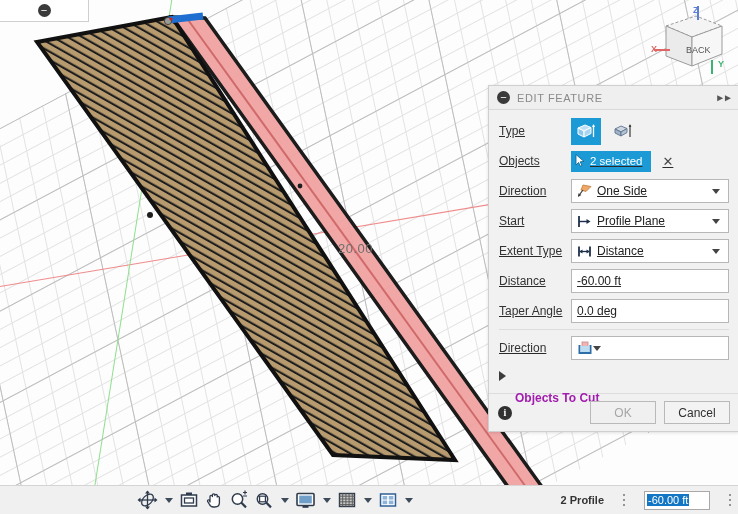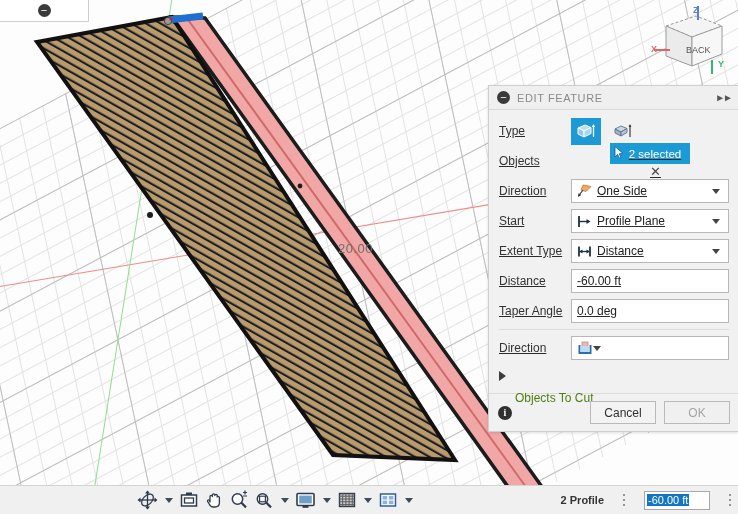--- a/index.html
+++ b/index.html
@@ -108,21 +108,21 @@
     border-right:4px solid transparent;border-top:5px solid #444;margin-right:4px;}
 
   .textfield{height:22px;background:#fff;border:1px solid #b7b7b7;display:flex;
     align-items:center;padding:0 5px;font-size:12px;color:#222;cursor:text;}
 
   .sep{height:1px;background:#dcdcdc;margin:3px 10px 3px 10px;}
 
   .expander{display:flex;align-items:center;height:26px;padding:0 10px;cursor:pointer;}
   .tri{width:0;height:0;border-top:5px solid transparent;border-bottom:5px solid transparent;
     border-left:7px solid #3c3c3c;margin-right:9px;}
-  .expander-label{font-size:12px;font-weight:normal;color:#4d7c0f;margin-top:43px;}
+  .expander-label{font-size:12px;font-weight:bold;color:#a21caf;margin-top:43px;}
 
   #dlg-footer{height:37px;border-top:1px solid #dcdcdc;background:#f1f1f1;
     display:flex;align-items:center;padding:0 9px;}
   .info-ic{width:14px;height:14px;border-radius:50%;background:#303030;color:#fff;
     font-size:10px;font-weight:bold;line-height:14px;text-align:center;cursor:pointer;
     font-family:"Liberation Serif",serif;}
   .btns{margin-left:auto;display:flex;gap:8px;}
   .btn{min-width:64px;height:21px;border:1px solid #b9b9b9;background:#f3f3f3;
     font-size:12px;display:flex;align-items:center;justify-content:center;cursor:pointer;}
   .btn.disabled{color:#a6a6a6;background:#f0f0f0;}
@@ -327,21 +327,21 @@
             <polygon points="8,10 14,6.5 14,10.5 8,14" fill="#b3c4d6" stroke="#5f738a" stroke-width=".9"></polygon>
             <line x1="17" y1="3" x2="17" y2="15" stroke="#3c3c3c" stroke-width="1.2"></line>
             <path d="M17 2 L15.6 5 L18.4 5 Z" fill="#3c3c3c"></path>
           </svg>
         </div>
       </div>
     </div>
 
     <div class="row">
       <div class="row-label">Objects</div>
-      <div class="ctl" style="display:flex;align-items:center;flex-direction:column;">
+      <div class="ctl" style="display:flex;align-items:center;">
         <div class="sel-chip">
           <span class="cursor-ic">
             <svg width="11" height="13" viewBox="0 0 11 13">
               <polygon points="1,0.5 1,11 3.6,8.4 5.4,12.3 7,11.5 5.2,7.8 9,7.5" fill="#ffffff" stroke="#0b5f8a" stroke-width=".8"></polygon>
             </svg>
           </span>
           <span>2 selected</span>
         </div>
         <div class="x-clear">✕</div>
       </div>
@@ -433,17 +433,17 @@
 
     <div class="expander">
       <span class="tri"></span>
       <span class="expander-label">Objects To Cut</span>
     </div>
   </div>
 
   <div id="dlg-footer">
     <div class="info-ic">i</div>
     <div class="btns">
+      <div class="btn disabled">OK</div>
       <div class="btn cancel">Cancel</div>
-      <div class="btn disabled">OK</div>
     </div>
   </div>
 </div>
 
 </body></html>

